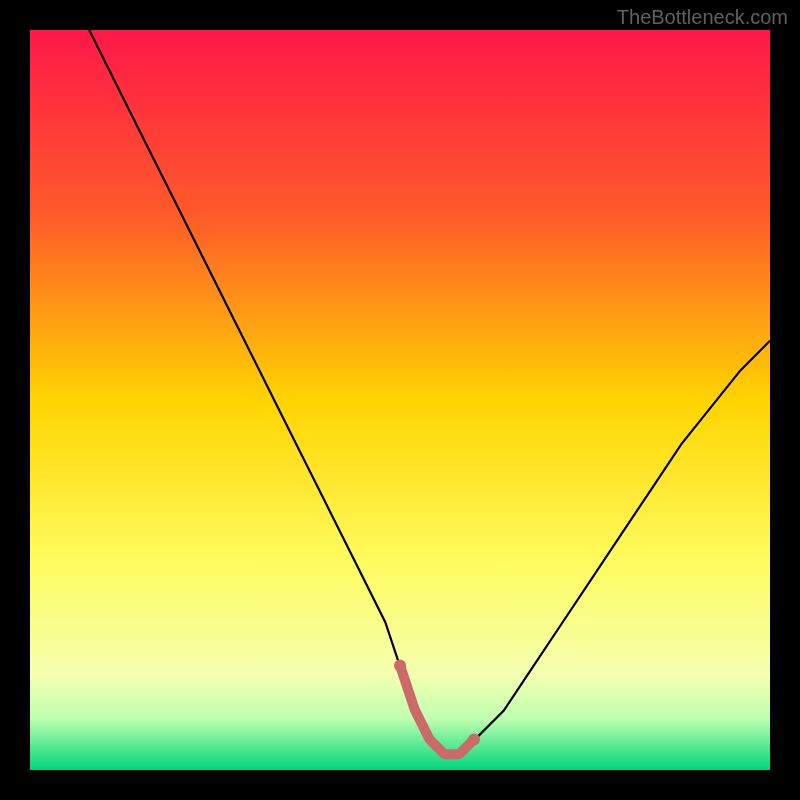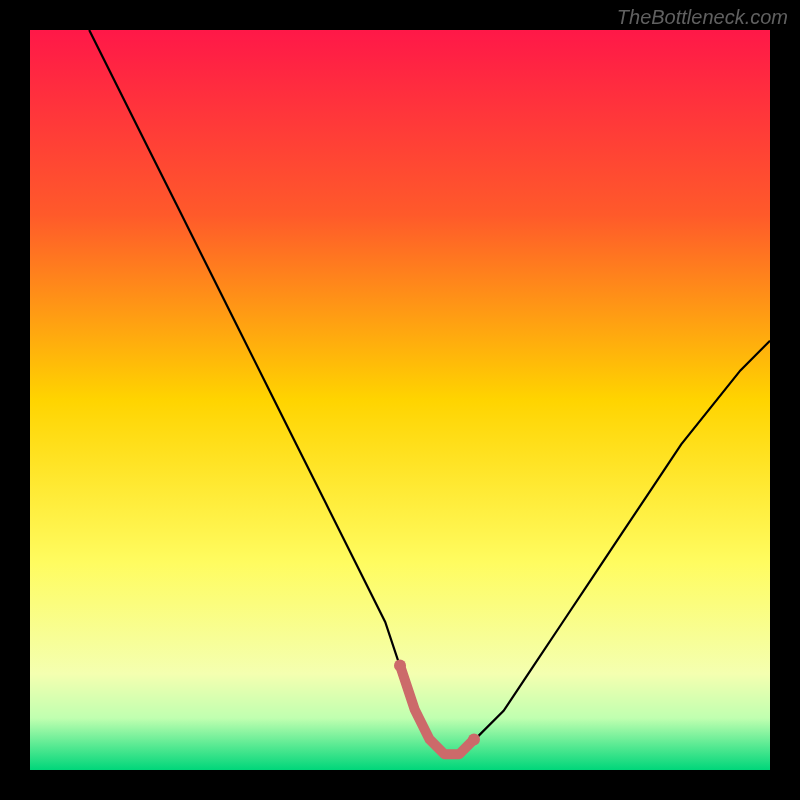--- a/index.html
+++ b/index.html
@@ -9,21 +9,20 @@
     height: 800px;
     background: #000;
     position: relative;
     font-family: Arial, sans-serif;
   }
   .container {
     width: 800px;
     height: 800px;
     position: relative;
     background: #000;
-    font-style: italic;
   }
   .watermark {
     position: absolute;
     top: 6px;
     right: 12px;
     color: #606060;
     font-size: 20px;
     font-weight: 500;
     z-index: 10;
   }

